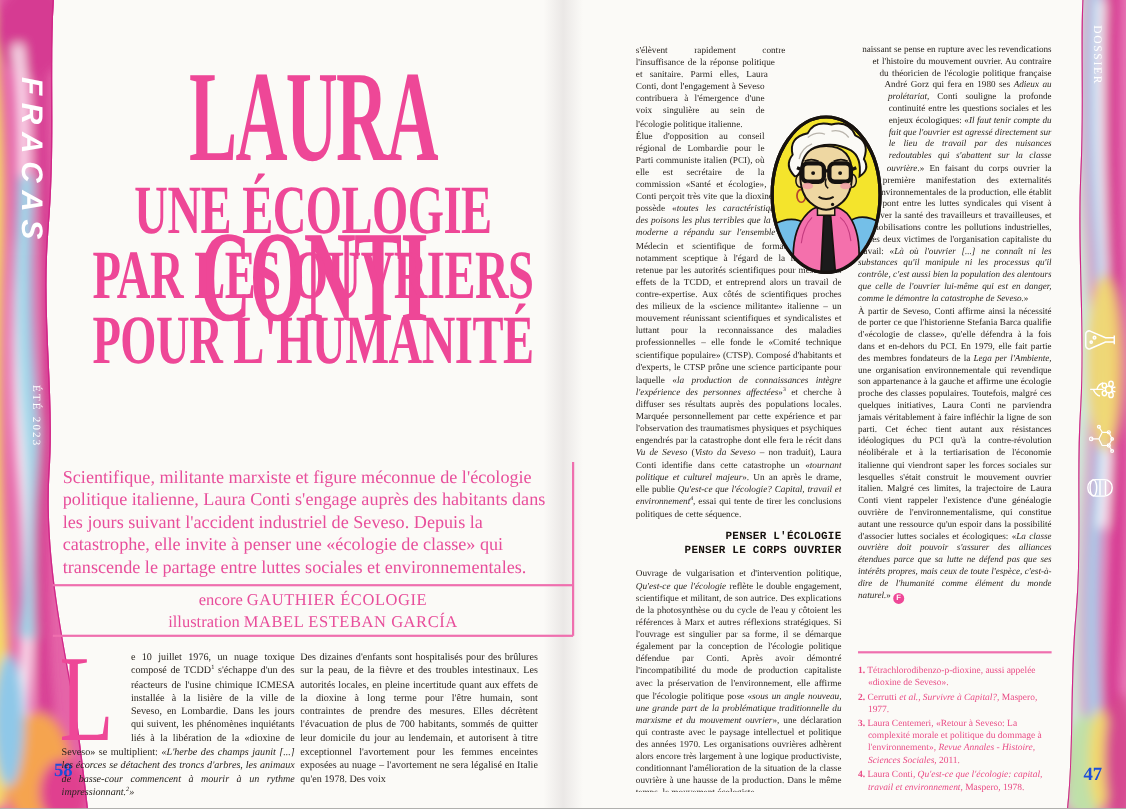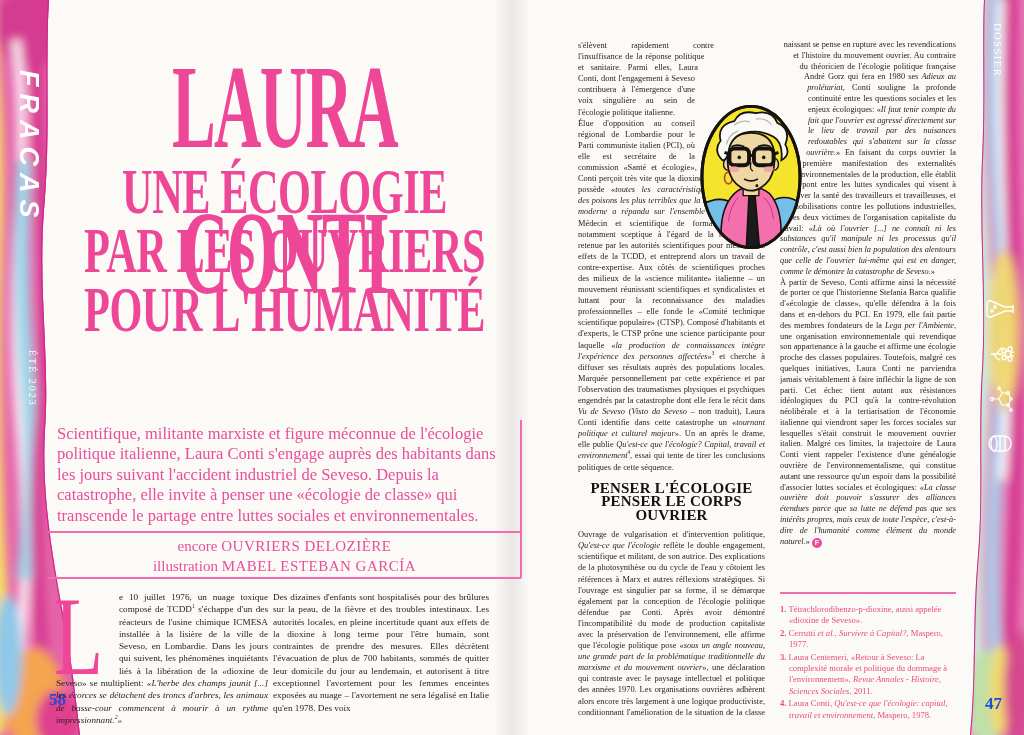--- a/index.html
+++ b/index.html
@@ -42,22 +42,22 @@
   #p58c2{left:273px;top:591px;width:216px;height:142px;font-size:9.2px;line-height:12.3px;}
   #p59c1{left:578px;top:40px;width:187px;height:680px;font-size:8.4px;line-height:11.1px;}
   #p59c2{left:780px;top:40px;width:176px;height:552px;font-size:8.3px;line-height:10.8px;}
   .dc{float:left;width:56px;height:84px;position:relative;margin:2px 7px 0 0;}
   .dc span{position:absolute;left:-2px;top:-13px;font-size:112px;line-height:1;color:#ee4797;
     transform:scaleX(0.72);transform-origin:left top;}
   .wrapL{float:right;width:70px;height:154px;margin-top:58px;
     shape-outside:ellipse(56px 79px at 52px 79px);shape-margin:3px;}
   .wrapR{float:left;width:28px;height:154px;margin-top:58px;
     shape-outside:ellipse(56px 79px at -29px 79px);shape-margin:3px;}
-  h2.subhead{font-family:Liberation Serif, serif;font-size:15px;line-height:13.5px;
-    letter-spacing:0.2px;color:#17120e;margin:9px 0 7px 0;text-align:center;}
+  h2.subhead{font-family:Liberation Mono, monospace;font-size:10px;line-height:13.5px;
+    letter-spacing:0.2px;color:#17120e;margin:9px 0 7px 0;text-align:right;}
   sup{font-size:62%;line-height:0;}
   .endmark{display:inline-block;width:10px;height:10px;border-radius:50%;background:#ee4797;
     color:#fff;font-size:7px;line-height:10px;text-align:center;font-weight:bold;
     font-family:"Liberation Sans",sans-serif;vertical-align:-1px;}
   
   #portrait{position:absolute;left:699px;top:103px;width:104px;height:148px;}
   
   #fnrule{left:780px;top:592px;width:176px;}
   #footnotes{position:absolute;left:780px;top:604px;width:182px;color:#e94a84;
     font-size:8.6px;line-height:11.4px;}
@@ -168,21 +168,21 @@
 
   <div id="titleblock">
     <div class="t-main">LAURA CONTI</div>
     <div class="t-sub">UNE ÉCOLOGIE</div>
     <div class="t-sub">PAR LES OUVRIERS</div>
     <div class="t-sub">POUR L'HUMANITÉ</div>
   </div>
 
   <div id="rule1" class="rule"></div>
   <div id="byline">
-    <div><span>encore</span> <span class="caps">OUVRIERS DELOZIÈRE</span></div>
+    <div><span>encore</span> <span class="caps">GAUTHIER ÉCOLOGIE</span></div>
     <div><span>illustration</span> <span class="caps">MABEL ESTEBAN GARCÍA</span></div>
   </div>
   <div id="rule2" class="rule"></div>
   <div id="vline"></div>
 
   <div id="p58c1" class="col">
     <p>
       <span class="dc">
           <span>L</span>
         </span>

